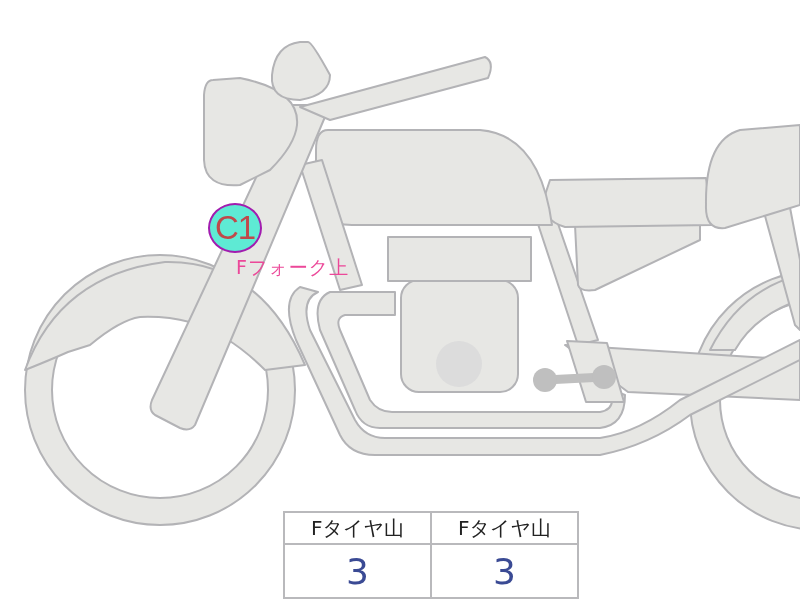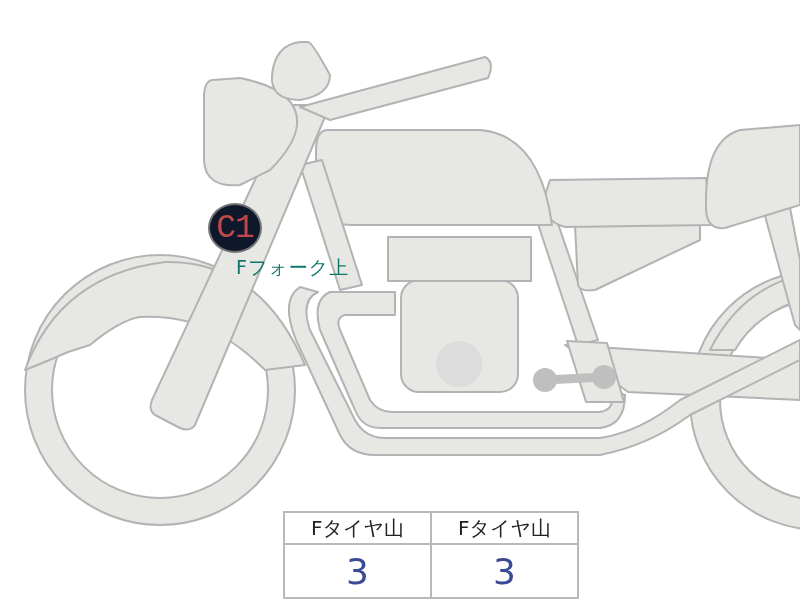--- a/index.html
+++ b/index.html
@@ -1,22 +1,22 @@
 <!DOCTYPE html>
 <html><head>
   <meta charset="utf-8">
   <style>
     html, body { margin:0; padding:0; background:#ffffff; }
     body { width:800px; height:600px; position:relative; overflow:hidden; font-family:"DejaVu Sans", sans-serif; }
     #bike { position:absolute; left:0; top:0; width:800px; height:600px; }
     .part { fill:#e7e7e4; stroke:#b3b3b6; stroke-width:2; stroke-linejoin:round; }
     .badge { position:absolute; left:208px; top:203px; width:54px; height:50px; border-radius:50%;
-             background:#0f172a; border:2px solid #737373; display:flex; align-items:center; justify-content:center;
-             color:#c0484a; font-size:33px; font-family:Liberation Mono, monospace; letter-spacing:-1px; box-sizing:border-box; }
-    .label { position:absolute; left:236px; top:255px; font-size:19px; color:#0f766e; letter-spacing:1px; }
+             background:#5eead4; border:2px solid #a21caf; display:flex; align-items:center; justify-content:center;
+             color:#c0484a; font-size:33px; font-family:Liberation Sans, sans-serif; letter-spacing:-1px; box-sizing:border-box; }
+    .label { position:absolute; left:236px; top:255px; font-size:19px; color:#ec4899; letter-spacing:1px; }
     table.tires { position:absolute; left:283px; top:511px; border-collapse:collapse; background:#fff; }
     table.tires th, table.tires td { border:2px solid #b9b9bc; width:145px; text-align:center; }
     table.tires th { font-weight:normal; font-size:20px; color:#222; height:30px; padding:0; }
     table.tires td { font-size:36px; color:#3a4a94; height:52px; padding:0; }
   </style>
 </head>
 <body>
 
 <svg id="bike" viewBox="0 0 800 600" xmlns="http://www.w3.org/2000/svg">
 

